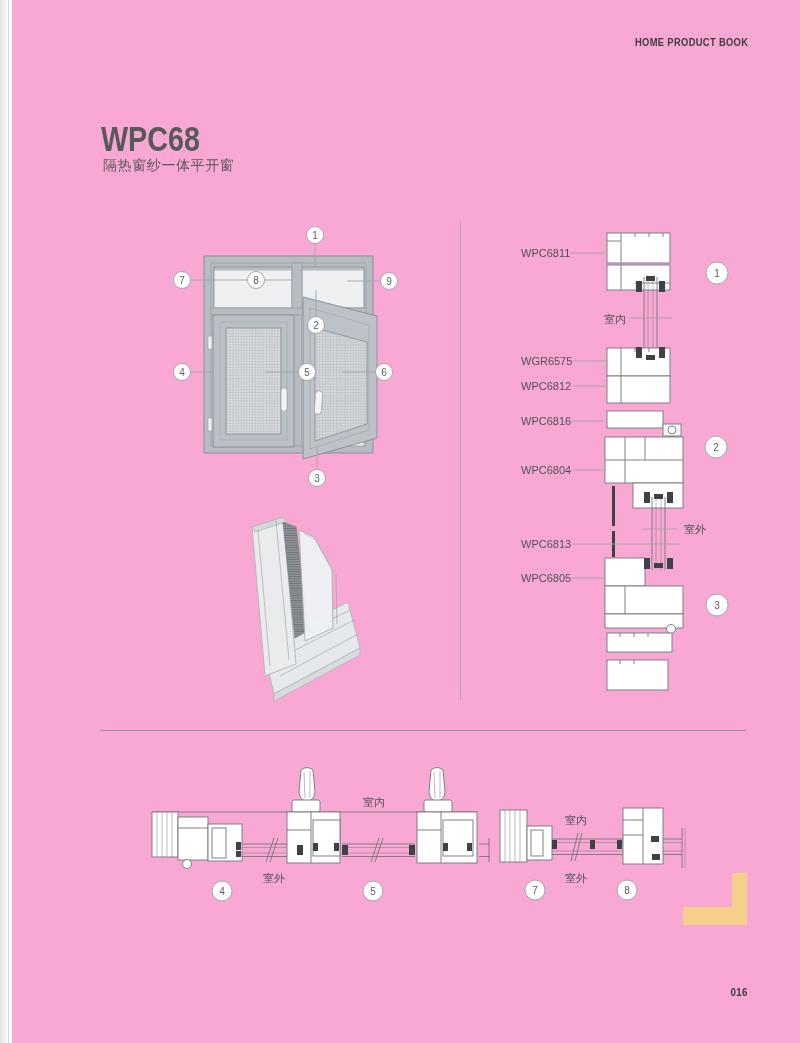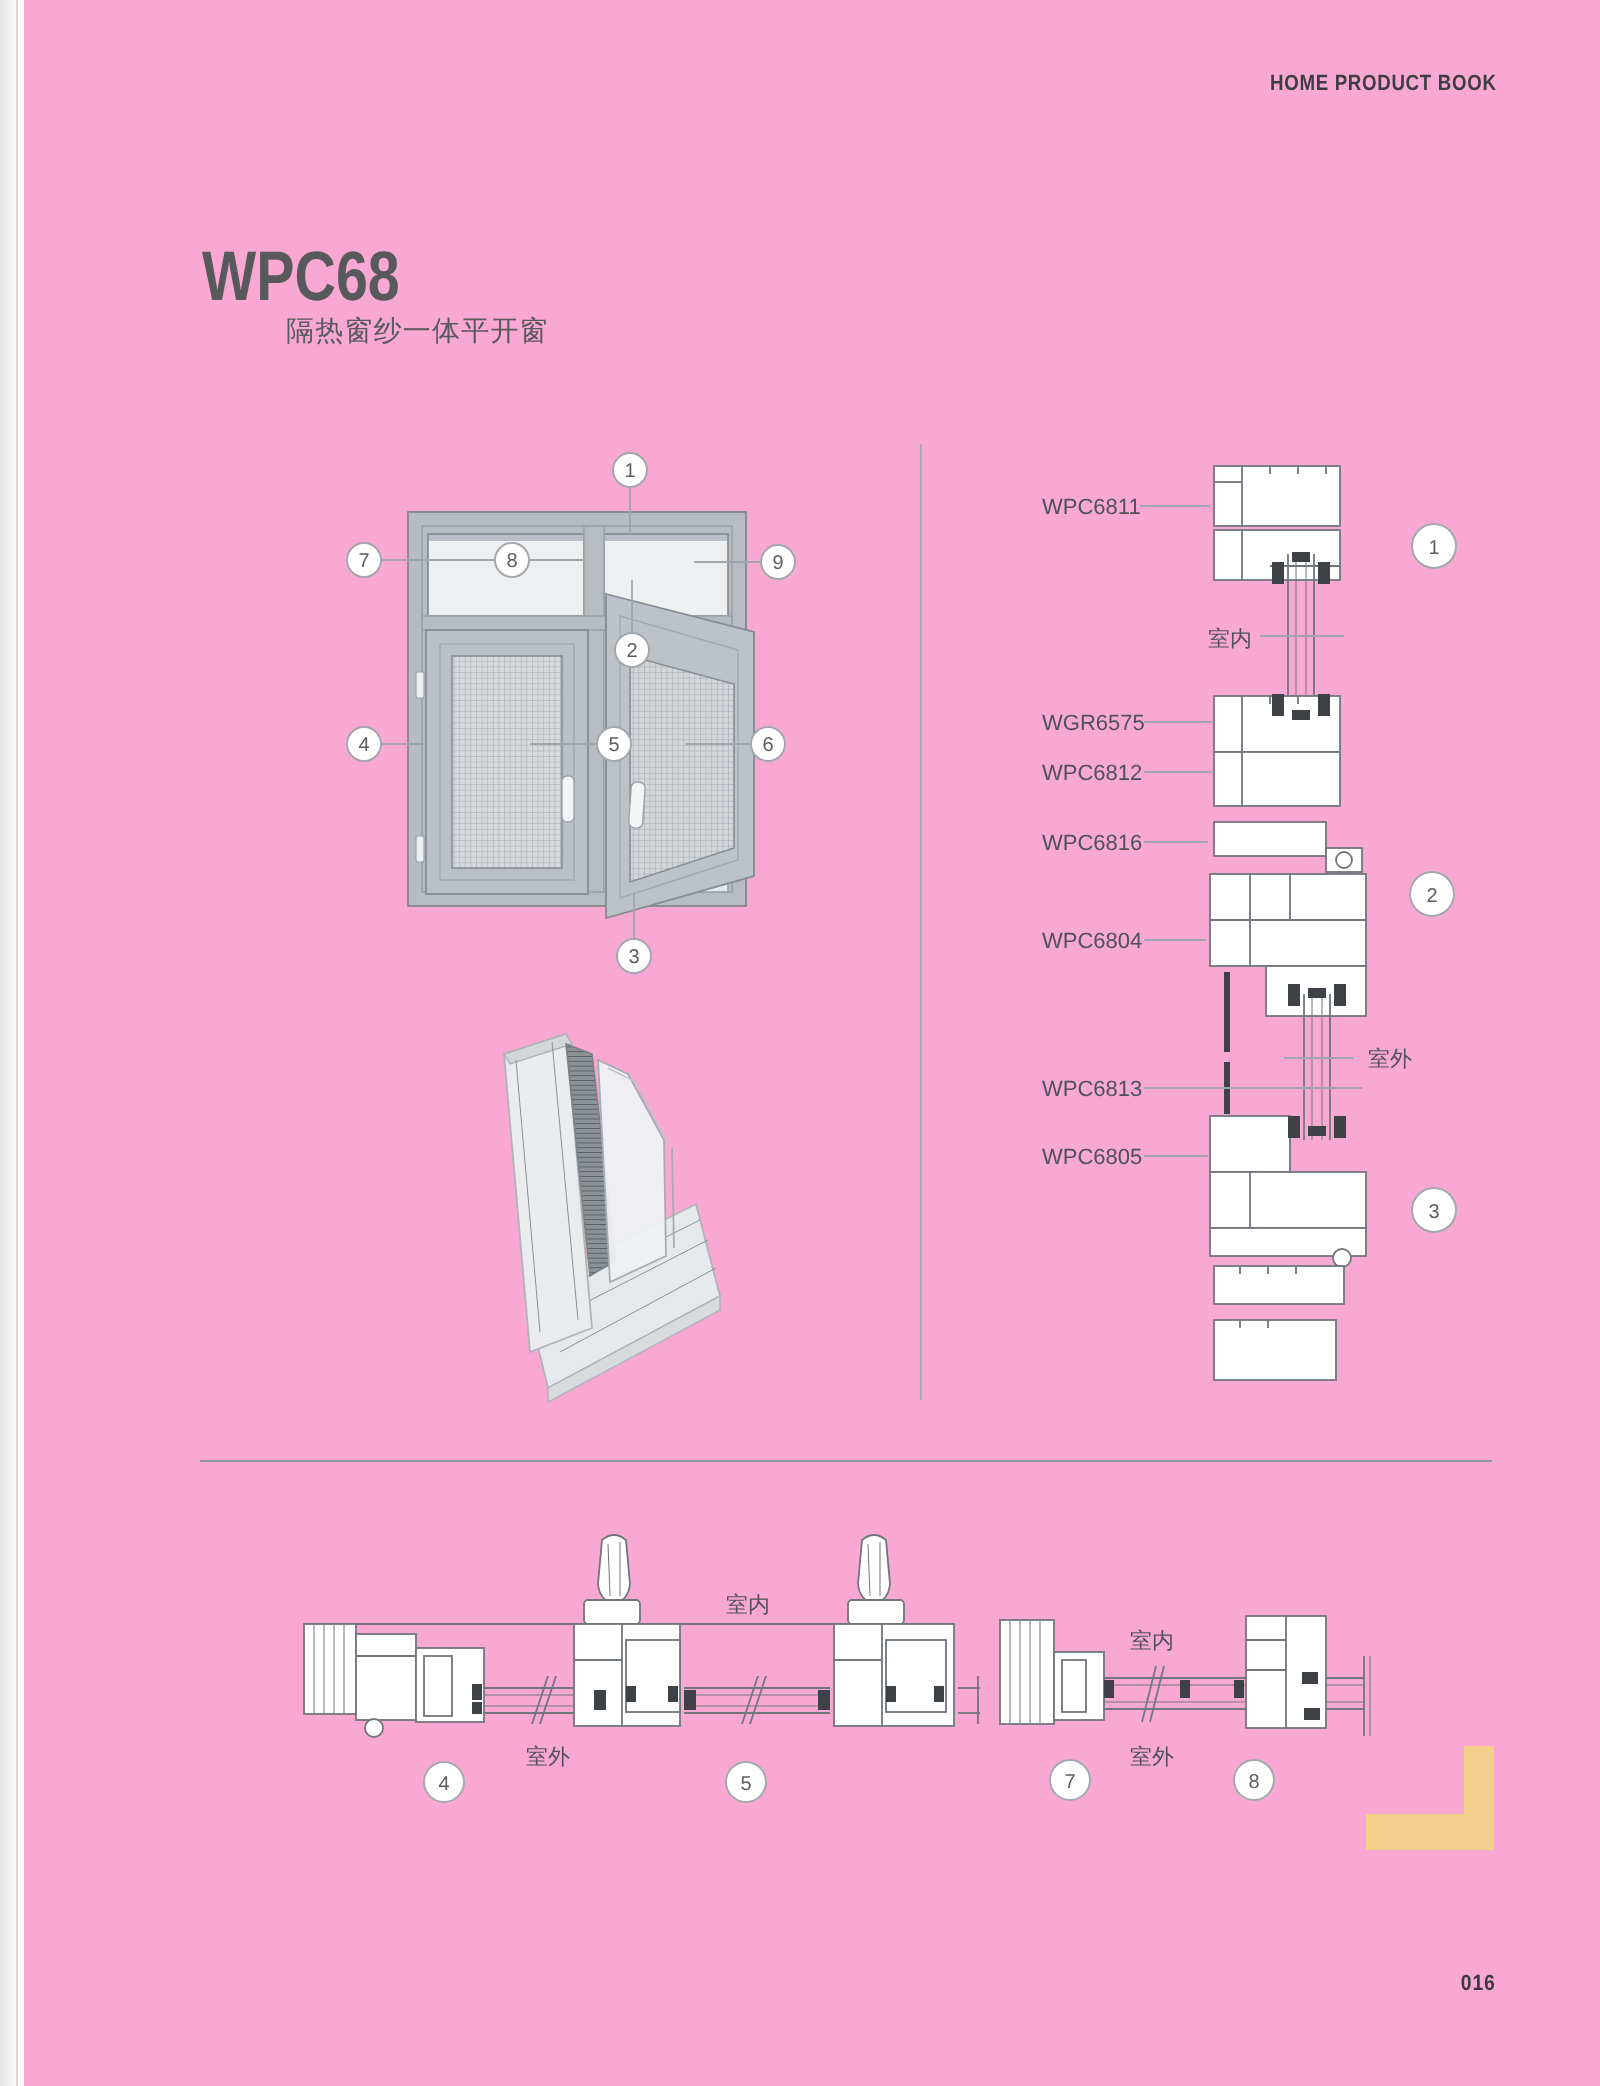--- a/index.html
+++ b/index.html
@@ -6,21 +6,21 @@
   .page{position:relative;width:800px;height:1043px;background:#f9a8d4;overflow:hidden;
         font-family:"Liberation Sans",sans-serif;margin:0 auto;}
   .abs{position:absolute;}
   .edge-shade{left:0;top:0;width:12px;height:1043px;
       background:linear-gradient(to right,#e3e3e3,#f7f7f7 55%,#ffffff);}
   .edge-line{left:8px;top:0;width:1px;height:1043px;background:#d9d9d9;}
   .book-title{top:36px;right:52px;font-size:11px;font-weight:bold;color:#3c3d40;
       letter-spacing:0.4px;transform:scaleX(.85);transform-origin:right center;white-space:nowrap;}
   .model{left:101px;top:121px;font-size:35px;font-weight:bold;color:#58595b;
       transform:scaleX(.82);transform-origin:left center;letter-spacing:0px;line-height:1;}
-  .subtitle{left:103px;top:157px;font-size:14px;color:#58595b;letter-spacing:0.6px;margin-left:40px;}
+  .subtitle{left:103px;top:157px;font-size:14px;color:#58595b;letter-spacing:0.6px;}
   .v-divider{left:460px;top:222px;width:1px;height:478px;background:#a8adb2;}
   .h-divider{left:100px;top:730px;width:646px;height:1px;background:#8f9499;}
   .page-num{top:986px;right:52px;font-size:11px;font-weight:bold;color:#3a3a3c;
       transform:scaleX(.88);transform-origin:right center;letter-spacing:0.5px;}
   svg{display:block;}
   svg text{font-family:"Liberation Sans",sans-serif;}
   .lbl{font-size:11px;fill:#4e5257;}
   .cjk{font-size:11px;fill:#4e5257;}
   .cnum{font-size:10px;fill:#5a5e63;text-anchor:middle;}
   .ldr{stroke:#9fa5aa;stroke-width:0.9;}

